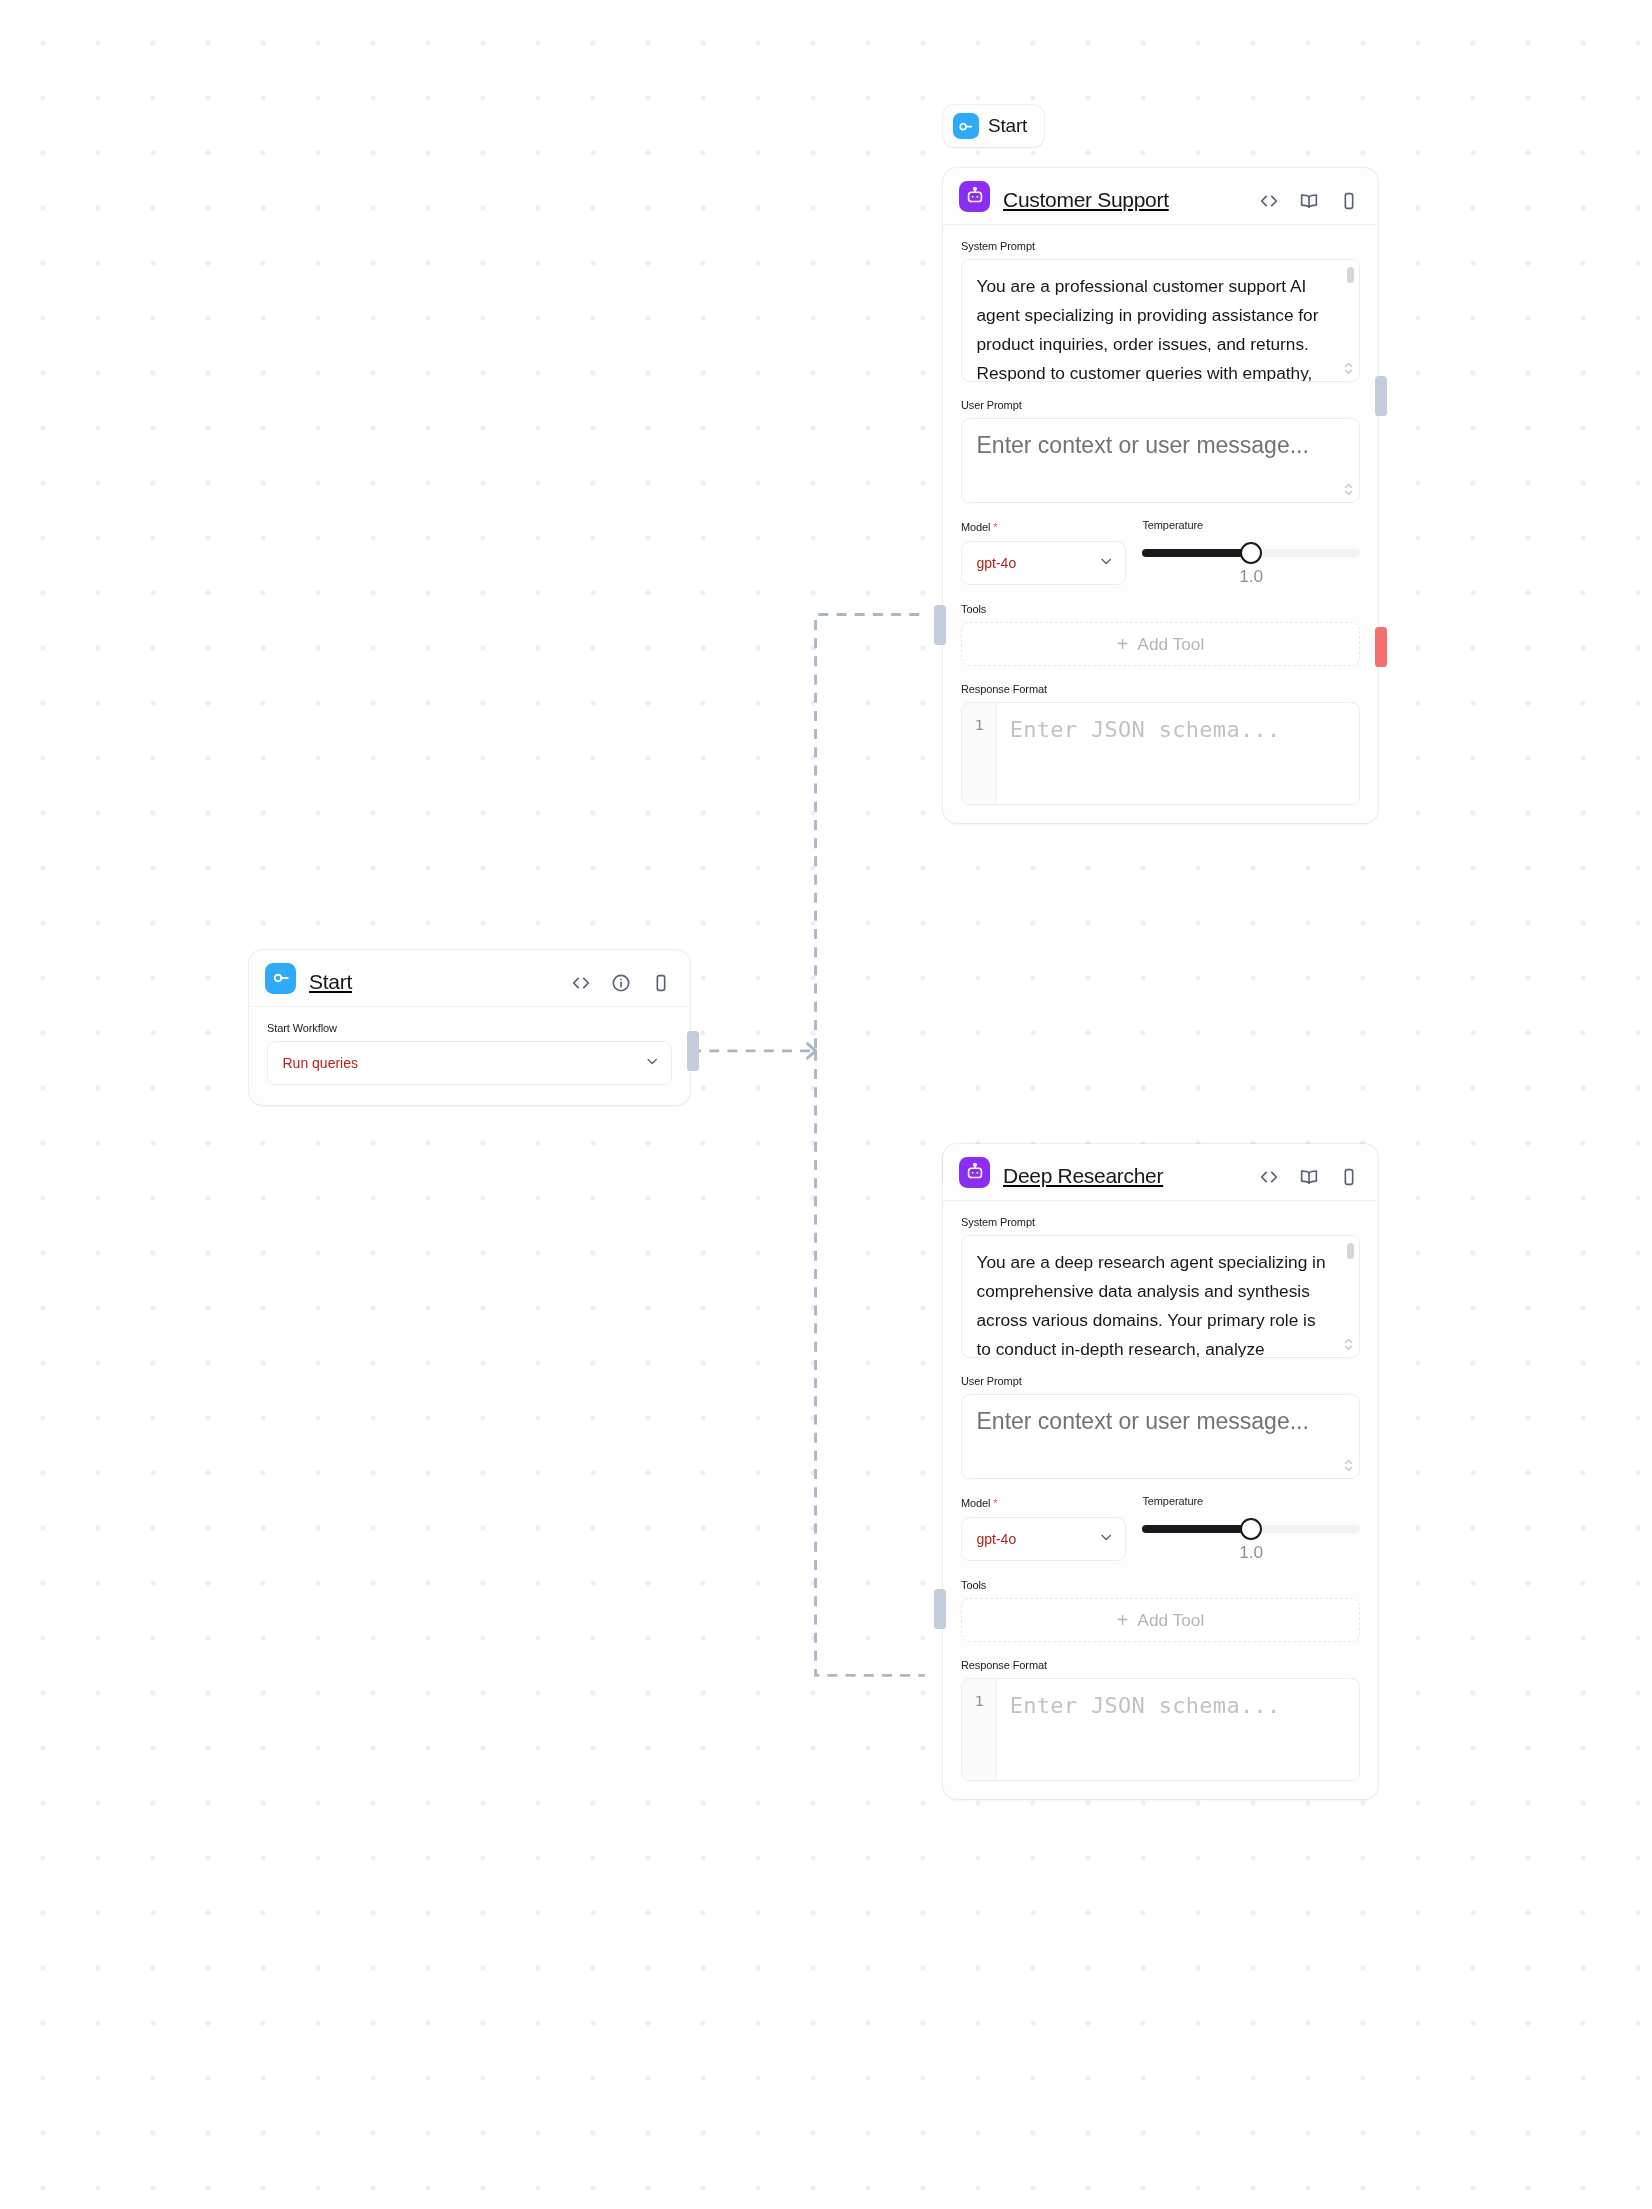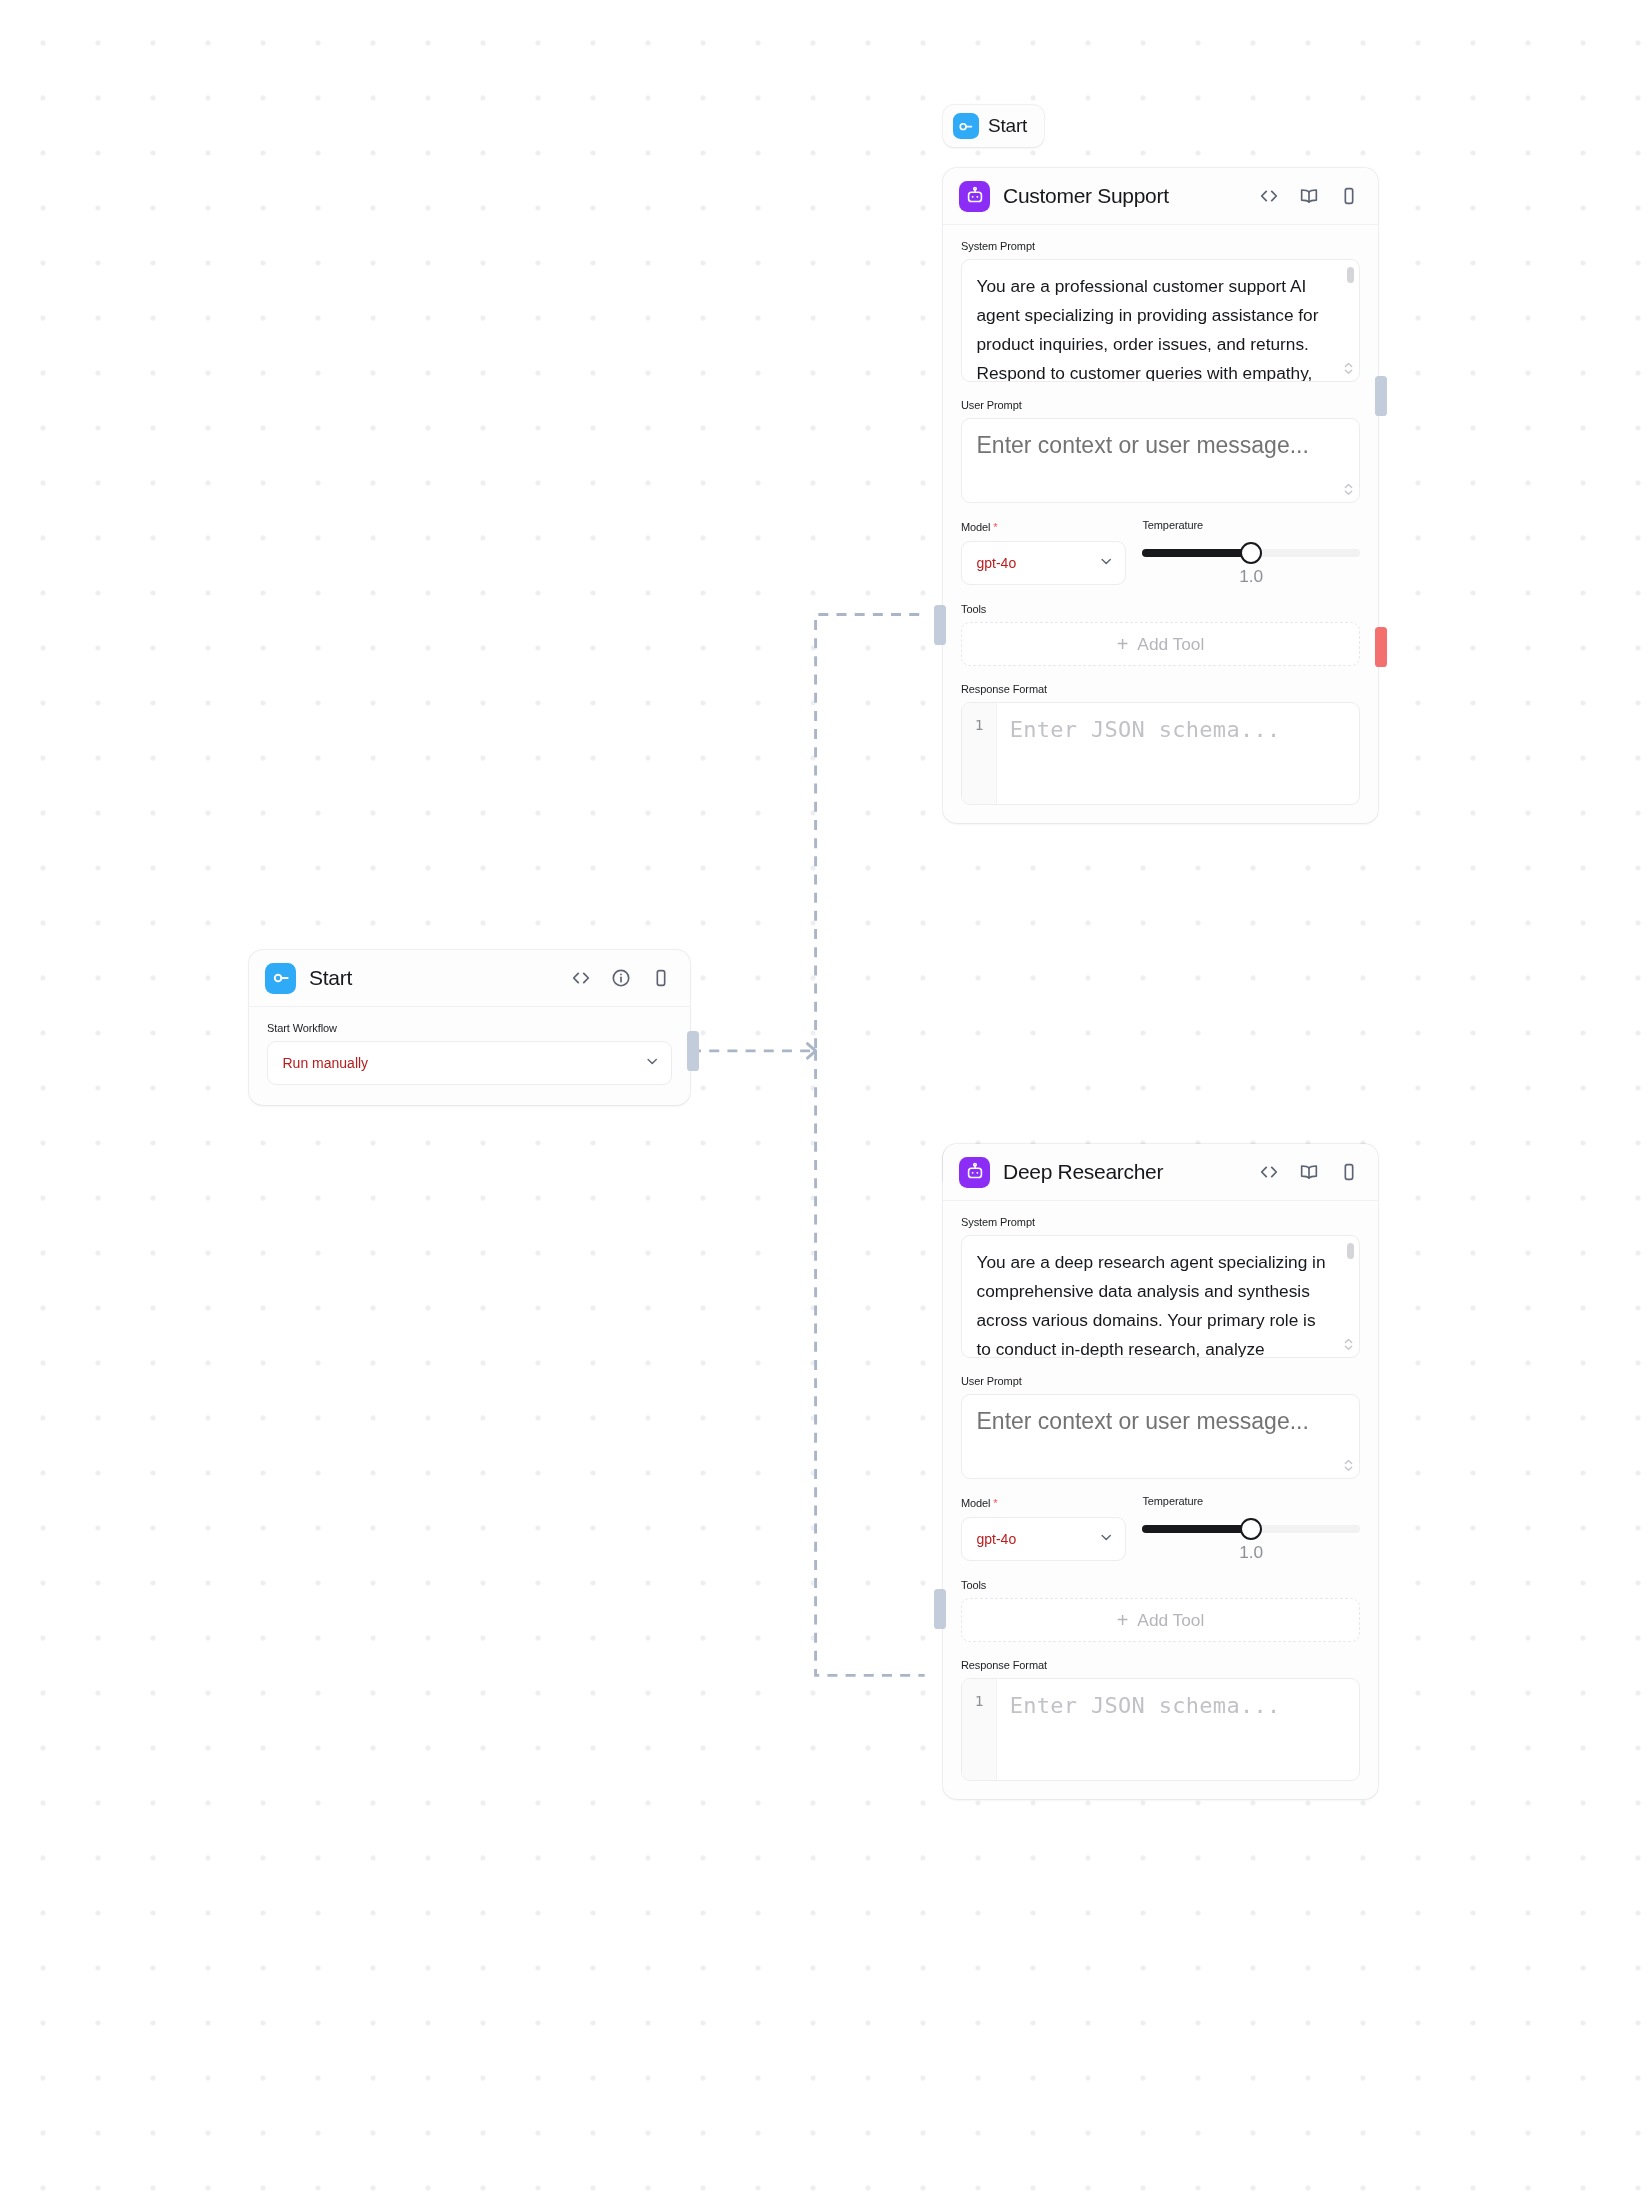--- a/index.html
+++ b/index.html
@@ -57,24 +57,25 @@
   
   .node {
     position: absolute;
     background: #fdfdfd;
     border-radius: 13.6px;
     box-shadow: 0 0.9px 2.7px rgba(16,24,40,.085), 0 0 0 0.8px rgba(16,24,40,.05);
   }
 
   .node-header {
     display: flex;
-    align-items: center;
+    align-items: flex-end;
     gap: 12.7px;
     padding: 12.7px 18px 12.7px 16.4px;
     border-bottom: 0.9px solid #f0f1f3;
+    text-decoration: underline;
   }
   .node-icon {
     width: 31px; height: 31px;
     border-radius: 8.2px;
     display: flex; align-items: center; justify-content: center;
     flex: none;
   }
   .node-icon.agent { background: #8b2df5; }
   .node-icon.start { background: #2eaaf7; }
 
@@ -418,21 +419,21 @@
           <svg width="22" height="22" viewBox="0 0 24 24" fill="none" stroke="#5b6373" stroke-width="1.8" stroke-linejoin="round">
             <rect x="8" y="4" width="8" height="16" rx="2.2"></rect>
           </svg>
         </span>
       </span>
     </div>
 
     <div class="start-node-body">
       <div class="field-label">Start Workflow</div>
       <div class="select">
-        <span class="val">Run manually</span>
+        <span class="val">Run queries</span>
         <span>
           <svg width="16.4" height="16.4" viewBox="0 0 24 24" fill="none" stroke="#5b6373" stroke-width="2" stroke-linecap="round" stroke-linejoin="round">
             <polyline points="6,9.5 12,15.5 18,9.5"></polyline>
           </svg>
         </span>
       </div>
     </div>
 
     <span class="handle out" style="right:-9px; top:81px; width:11.8px; height:40px;"></span>
   </div>

